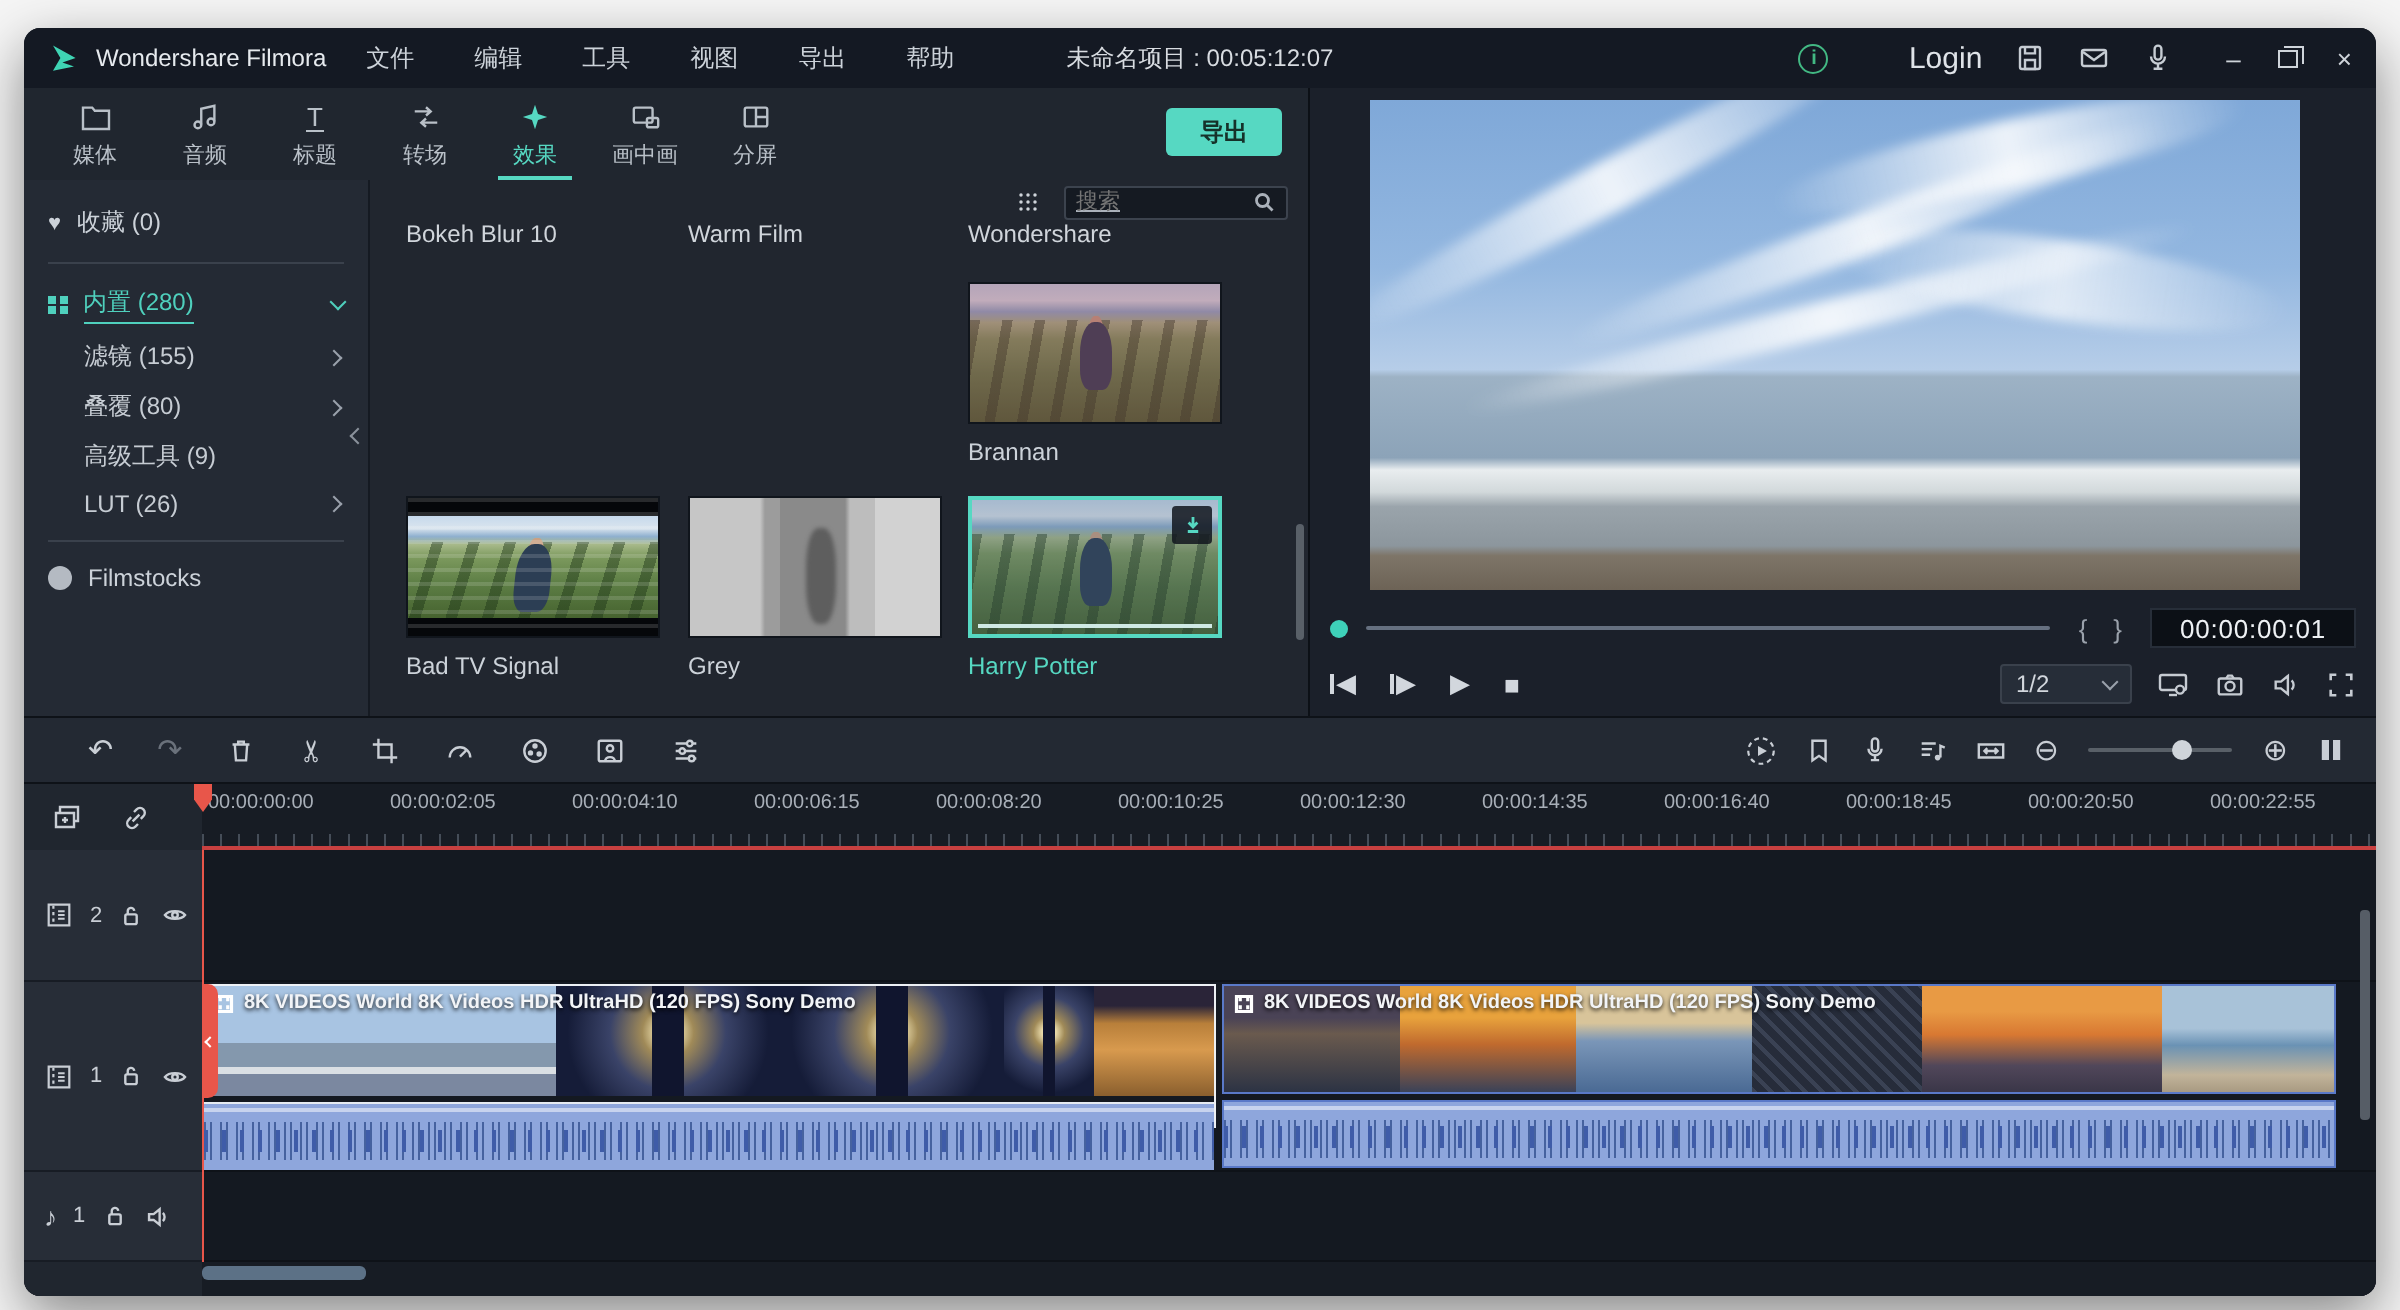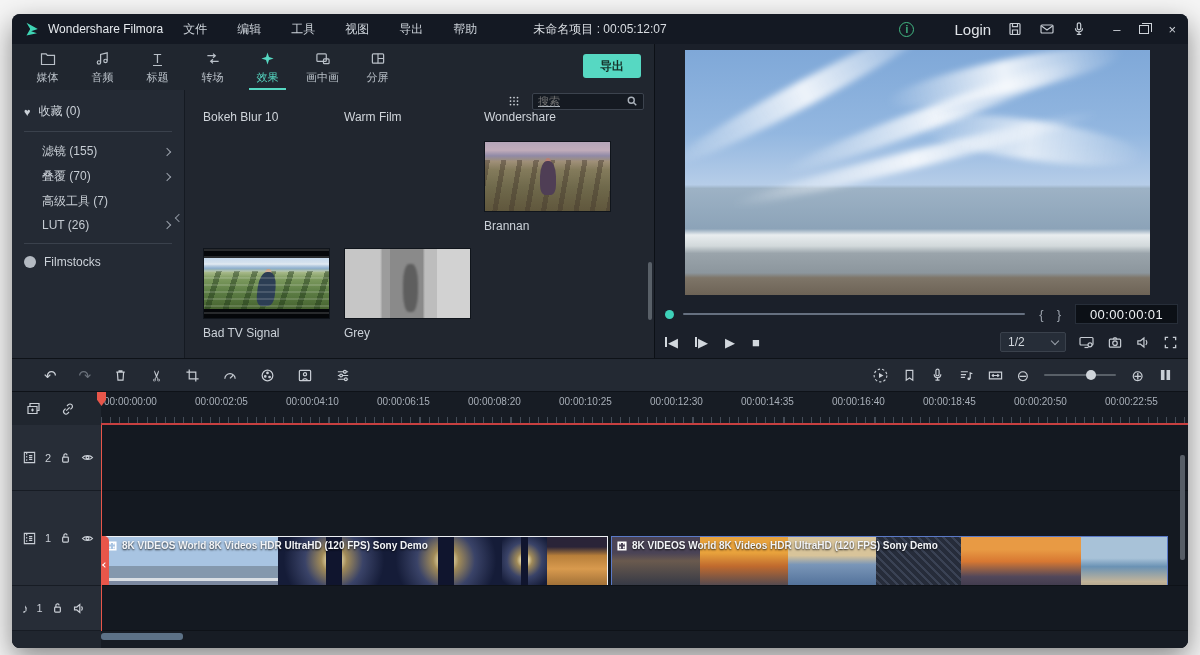--- a/index.html
+++ b/index.html
@@ -140,21 +140,21 @@
   .thead { width:89px; flex:0 0 89px; background:#272d37; display:flex; align-items:center; gap:8px; padding-left:10px;
            color:#c9ced5; border-bottom:1px solid #171c24; font-size:11px; }
   .lane { flex:1; background:#141921; position:relative; border-bottom:1px solid #0e1218; overflow:hidden; }
   .t2 { flex:0 0 66px; } .t1 { flex:0 0 95px; } .ta { flex:0 0 45px; }
   .strip { flex:0 0 17px; display:flex; }
   .strip .thead { border-bottom:none; background:#20262f; }
   .strip .lane { background:#171c24; border-bottom:none; }
   .hscroll { position:absolute; left:0; top:2px; width:82px; height:7px; background:#5c7186; border-radius:3px; }
   .vscroll { position:absolute; right:3px; top:30px; width:5px; height:105px; background:#565d66; border-radius:2px; z-index:7; }
 
-  .clip { position:absolute; top:1px; height:72px;margin-top:44px; }
+  .clip { position:absolute; top:1px; height:72px; }
   .clip-sel { left:0; width:507px; border:1px solid #edf0f4; }
   .clip-2 { left:510px; width:557px; }
   .clip-video { height:55px; display:flex; overflow:hidden; position:relative; background:#0a0d12; }
   .clip-2 .clip-video { border:1px solid #5a79c8; }
   .clip-title { position:absolute; top:3px; left:5px; font-size:10px; font-weight:bold; color:#f2f4f7;
                 text-shadow:0 1px 2px rgba(0,0,0,.85); display:flex; gap:5px; align-items:center; white-space:nowrap; z-index:4; }
   .th { height:100%; flex:0 0 auto; }
   .th-sky { background:linear-gradient(180deg,#a8c4e2 0 52%,#8498ad 52% 74%,#dadfe4 74% 80%,#7b88a0 80% 100%); }
   .th-ben { background:linear-gradient(90deg,rgba(0,0,0,0) 0 43%,#10152e 43% 57%,rgba(0,0,0,0) 57%),
             radial-gradient(circle at 50% 42%,#e8d9a8 0 9%,#a08a58 20%,#3a4368 45%,#151c38 78%); }
@@ -288,30 +288,40 @@
       </div>
 
       <div class="content-row">
 
         <div class="sidebar">
           <div class="side-row">
             <span style="font-size:11px;">♥</span>
             <span>收藏 (0)</span>
           </div>
           <div class="sdivider"></div>
+          <div class="side-row builtin">
+            <span class="sq4">
+                <i></i>
+                <i></i>
+                <i></i>
+                <i></i>
+              </span>
+            <span class="lbl">内置 (280)</span>
+            <span class="chv down"></span>
+          </div>
           <div class="side-sub">
             <span>滤镜 (155)</span>
             <span class="chv right"></span>
           </div>
           <div class="side-sub">
-            <span>叠覆 (70)</span>
+            <span>叠覆 (80)</span>
             <span class="chv right"></span>
           </div>
           <div class="side-sub">
-            <span>高级工具 (7)</span>
+            <span>高级工具 (9)</span>
           </div>
           <div class="side-sub">
             <span>LUT (26)</span>
             <span class="chv right"></span>
           </div>
           <div class="sdivider"></div>
           <div class="side-row">
             <span class="fs-circle"></span>
             <span>Filmstocks</span>
           </div>
@@ -358,20 +368,33 @@
                   <div class="layer t-brannan"></div>
               </div>
               <div class="fx-name">Brannan</div>
             </div>
             <div class="fx-cell" style="left:159px;top:136px">
               <div class="fx-thumb">
                 <div class="layer greyfx"></div>
               </div>
               <div class="fx-name">Grey</div>
             </div>
+            <div class="fx-cell selected" style="left:299px;top:136px">
+              <div class="fx-thumb">
+                <div class="layer vine"></div>
+                  <div class="layer t-hp"></div>
+                <span class="dl-badge">
+                  <svg class="ic" width="13" height="13" viewBox="0 0 16 16" fill="none" stroke="currentColor" stroke-width="1.4">
+                      <path d="M8 3 v6 M5.3 6.5 L8 9.2 L10.7 6.5 M4.8 12 h6.4"></path>
+                    </svg>
+                </span>
+                <div class="fx-progress"></div>
+              </div>
+              <div class="fx-name">Harry Potter</div>
+            </div>
             <div class="fx-scroll"></div>
           </div>
         </div>
       </div>
     </div>
 
     <div class="preview">
       <div class="video-area">
         <div class="video">
           <div class="streak" style="left:-30px;top:30px;width:300px;height:26px;transform:rotate(-28deg)"></div>

